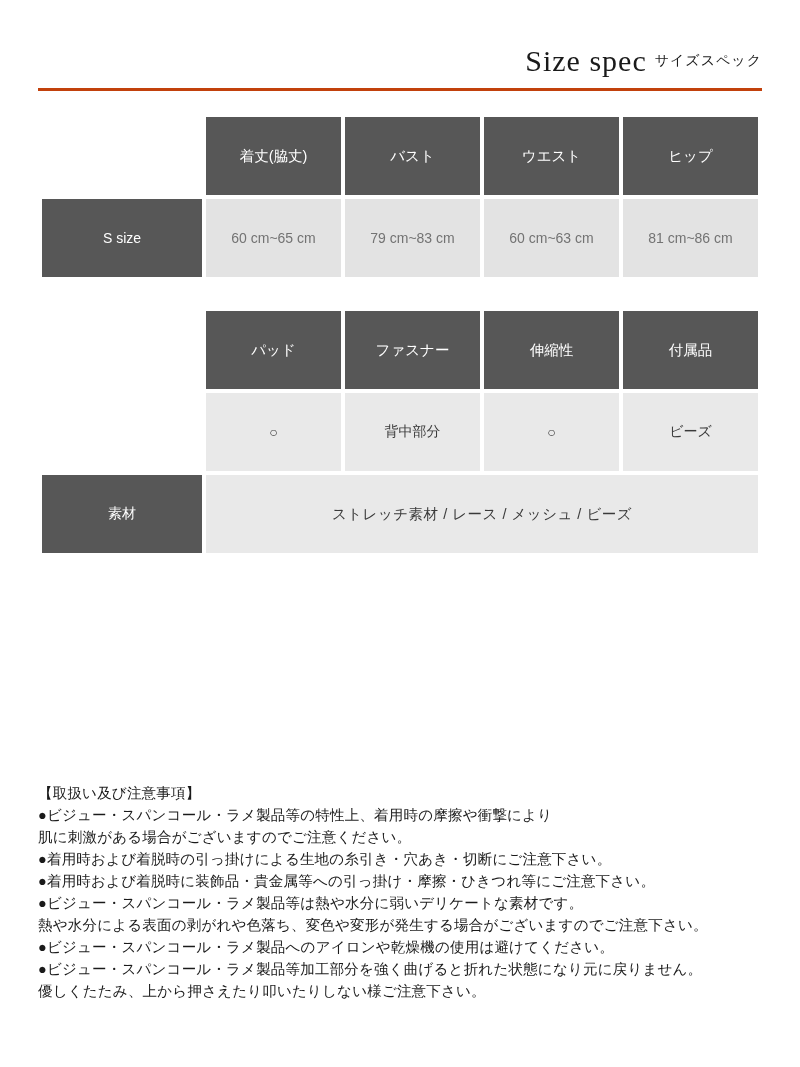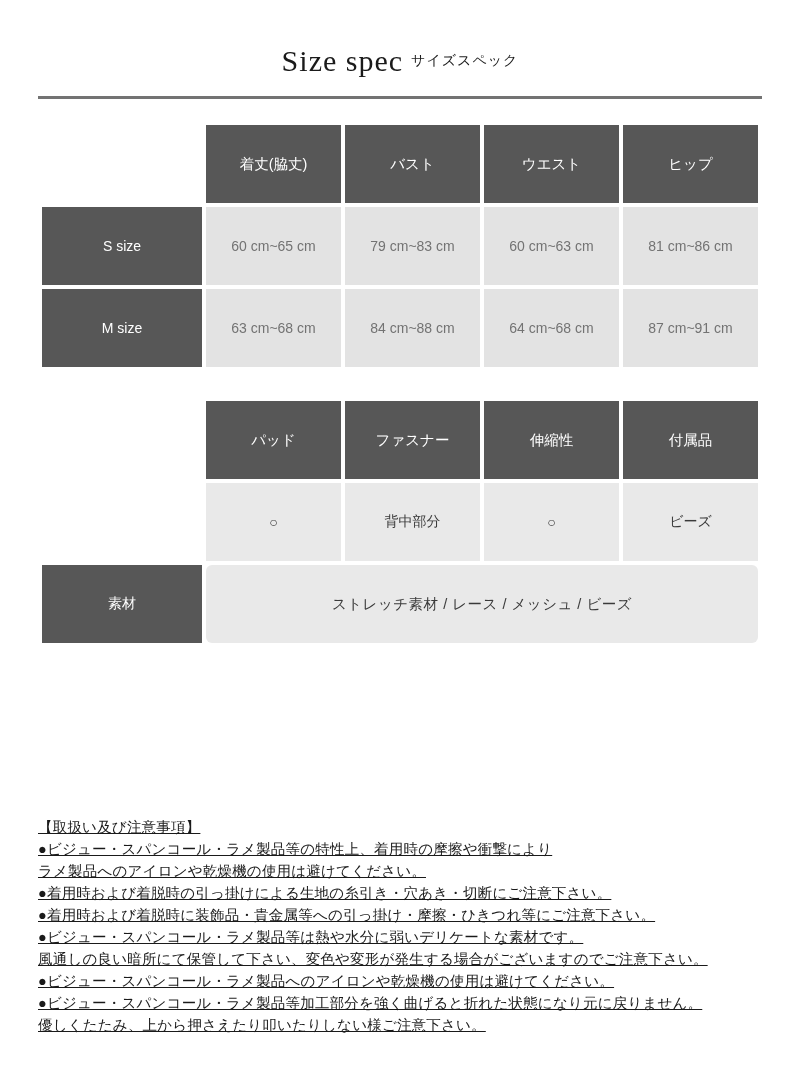--- a/index.html
+++ b/index.html
@@ -17,23 +17,23 @@
   }
   .page {
     width: 800px;
     height: 1067px;
     position: relative;
     box-sizing: border-box;
   }
 
   
   .section-head {
-    text-align: center;
-    border-bottom: 3px solid #737373;
-    padding-bottom: 18px;
+    text-align: right;
+    border-bottom: 3px solid #c2410c;
+    padding-bottom: 10px;
     margin: 0 38px;
   }
   .section-head .en {
     font-family: "Liberation Serif", serif;
     font-size: 30px;
     letter-spacing: 1px;
     color: #1a1a1a;
     vertical-align: middle;
   }
   .section-head .jp {
@@ -87,40 +87,38 @@
   
   .detail-head { margin-top: 86px; }
   .detail-table { margin-top: 26px; }
   .detail-table td { height: 46px; }
   .detail-value { background: #e9e9e9; color: #3a3a3a; font-size: 14px; }
   .material-row td.mat-val {
     background: #e9e9e9;
     color: #3a3a3a;
     font-size: 14.5px;
     letter-spacing: 0.5px;
-    border-radius: 6px;
   }
   .blend-row td.blend-val {
     background: #e9e9e9;
     color: #3a3a3a;
     font-size: 11px;
     letter-spacing: 0;
   }
 
   
   .notes {
     position: absolute;
     left: 38px;
-    top: 772px;
+    top: 738px;
     width: 730px;
     font-size: 14.5px;
     line-height: 1.52;
     color: #1a1a1a;
     letter-spacing: 0.2px;
-    text-decoration: underline;
   }
   .notes div { white-space: nowrap; }
 </style>
 </head>
 <body>
 
 <div class="page">
 
   <div class="section-head size-spec-head">
     <span class="en">Size spec</span><span class="jp">サイズスペック</span>
@@ -134,27 +132,20 @@
       <td class="hdr">バスト</td>
       <td class="hdr">ウエスト</td>
       <td class="hdr">ヒップ</td>
     </tr>
     <tr>
       <td class="rowhdr colw-first">S size</td>
       <td class="cell">60 cm~65 cm</td>
       <td class="cell">79 cm~83 cm</td>
       <td class="cell">60 cm~63 cm</td>
       <td class="cell">81 cm~86 cm</td>
-    </tr>
-    <tr>
-      <td class="rowhdr colw-first">M size</td>
-      <td class="cell">63 cm~68 cm</td>
-      <td class="cell">84 cm~88 cm</td>
-      <td class="cell">64 cm~68 cm</td>
-      <td class="cell">87 cm~91 cm</td>
     </tr>
   </tbody>
     </table>
 
 
   <table class="detail-table">
     <tbody>
         <tr>
       <td class="blank colw-first"></td>
       <td class="hdr">パッド</td>
@@ -172,23 +163,23 @@
     <tr class="material-row">
       <td class="rowhdr colw-first">素材</td>
       <td class="mat-val" colspan="4">ストレッチ素材  /  レース  /  メッシュ  /  ビーズ</td>
     </tr>
   </tbody>
     </table>
 
   <div class="notes">
     <div>【取扱い及び注意事項】</div>
     <div>●ビジュー・スパンコール・ラメ製品等の特性上、着用時の摩擦や衝撃により</div>
-    <div>ラメ製品へのアイロンや乾燥機の使用は避けてください。</div>
+    <div>肌に刺激がある場合がございますのでご注意ください。</div>
     <div>●着用時および着脱時の引っ掛けによる生地の糸引き・穴あき・切断にご注意下さい。</div>
     <div>●着用時および着脱時に装飾品・貴金属等への引っ掛け・摩擦・ひきつれ等にご注意下さい。</div>
     <div>●ビジュー・スパンコール・ラメ製品等は熱や水分に弱いデリケートな素材です。</div>
-    <div>風通しの良い暗所にて保管して下さい、変色や変形が発生する場合がございますのでご注意下さい。</div>
+    <div>熱や水分による表面の剥がれや色落ち、変色や変形が発生する場合がございますのでご注意下さい。</div>
     <div>●ビジュー・スパンコール・ラメ製品へのアイロンや乾燥機の使用は避けてください。</div>
     <div>●ビジュー・スパンコール・ラメ製品等加工部分を強く曲げると折れた状態になり元に戻りません。</div>
     <div>優しくたたみ、上から押さえたり叩いたりしない様ご注意下さい。</div>
   </div>
 
 </div>
 
 </body></html>

